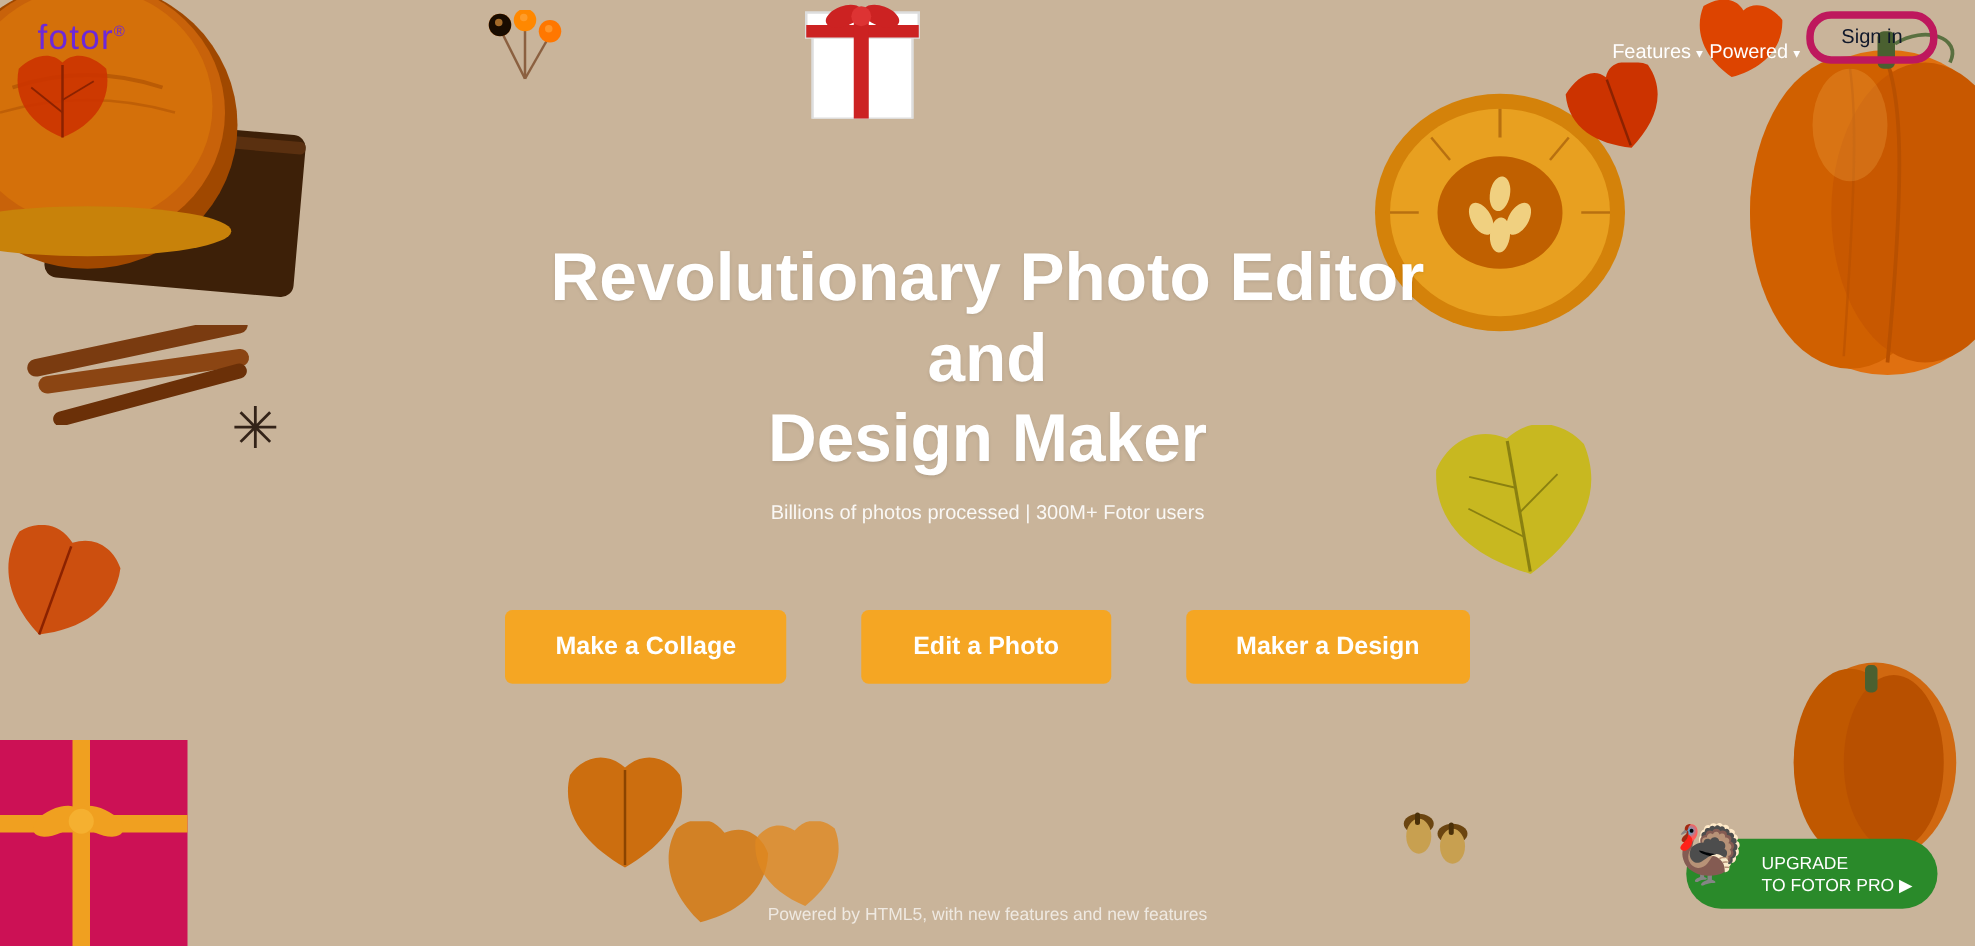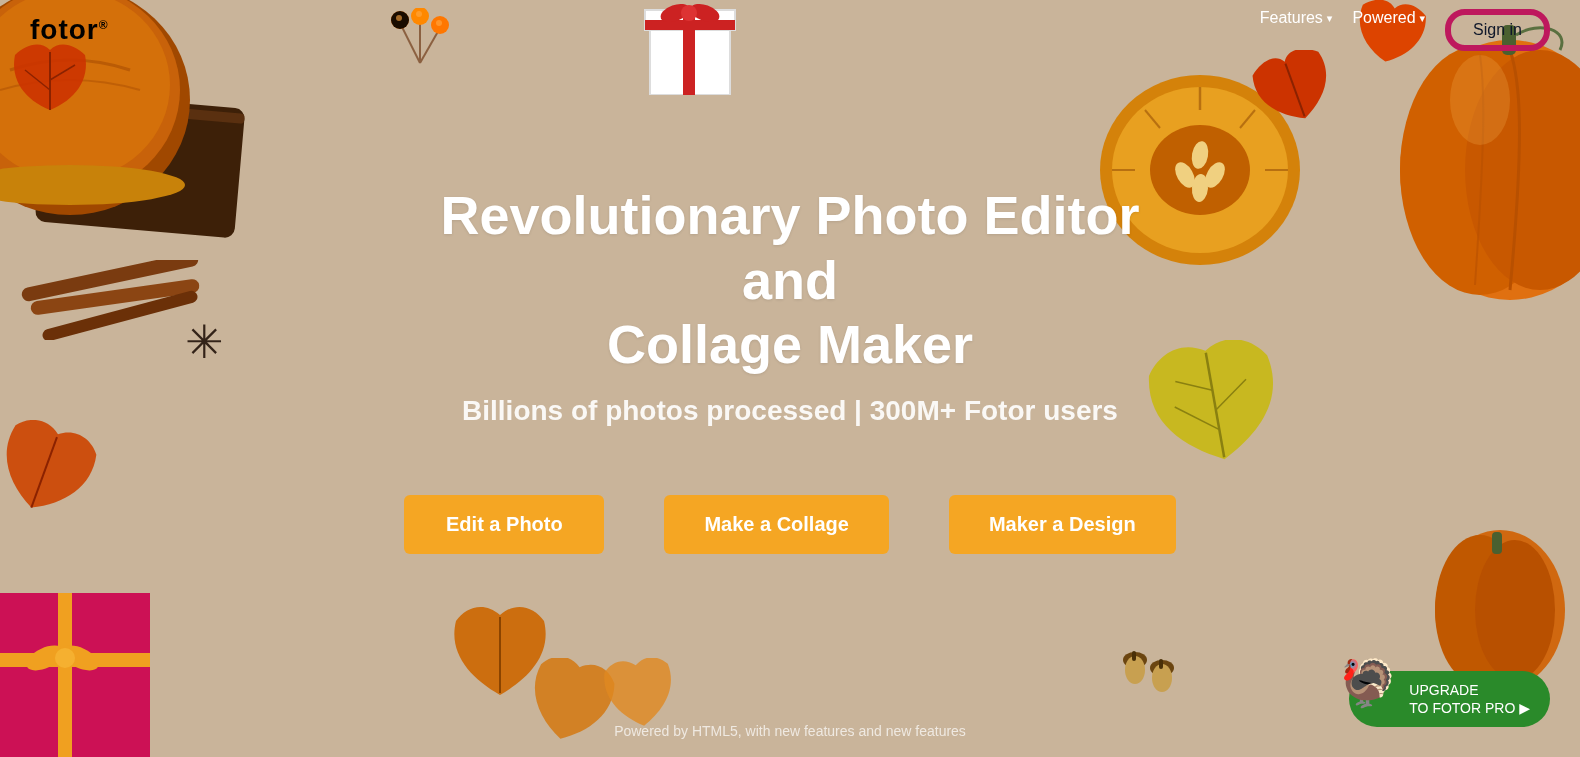--- a/index.html
+++ b/index.html
@@ -37,33 +37,33 @@
       height: 60px;
       display: flex;
       align-items: center;
       justify-content: space-between;
       padding: 0 30px;
       z-index: 10;
     }
 
     .logo-text {
       font-size: 28px;
-      font-weight: bold;
-      color: #000000;
+      font-weight: normal;
+      color: #6d28d9;
       letter-spacing: 1px;
     }
     .logo-sup {
       font-size: 12px;
       vertical-align: super;
     }
 
     .nav-right {
       display: flex;
-      align-items: flex-start;
-      gap: 20px;
+      align-items: flex-end;
+      gap: 5px;
     }
 
     .nav-btn {
       background: none;
       border: none;
       color: white;
       font-size: 16px;
       cursor: pointer;
       display: flex;
       align-items: center;
@@ -105,24 +105,24 @@
       font-size: 54px;
       font-weight: 700;
       color: white;
       line-height: 1.2;
       text-shadow: 0 1px 3px rgba(0,0,0,0.1);
       max-width: 800px;
       margin-bottom: 18px;
     }
 
     .hero-subtitle {
-      font-size: 28px;
+      font-size: 16px;
       color: rgba(255,255,255,0.9);
       margin-bottom: 68px;
-      font-weight: 700;
+      font-weight: 400;
     }
 
     .hero-buttons {
       display: flex;
       gap: 60px;
       margin-bottom: 40px;
     }
 
     .cta-btn {
       background: #f5a623;
@@ -392,26 +392,26 @@
     </button>
     <button class="signin-btn">
       <span>Sign in</span>
     </button>
   </div>
 </nav>
 
 <section class="hero">
   <h1 class="hero-title">
     <span>Revolutionary Photo Editor and</span><br>
-    <span>Collage Maker</span>
+    <span>Design Maker</span>
   </h1>
   <p class="hero-subtitle">Billions of photos processed | 300M+ Fotor users</p>
   <div class="hero-buttons">
+    <button class="cta-btn">Make a Collage</button>
     <button class="cta-btn">Edit a Photo</button>
-    <button class="cta-btn">Make a Collage</button>
     <button class="cta-btn">Maker a Design</button>
   </div>
 </section>
 
 <div class="hero-footer">Powered by HTML5, with new features and new features</div>
 
 <button class="upgrade-btn">
   <span class="upgrade-mascot">🦃</span>
   <div class="upgrade-text">
     <div>UPGRADE</div>

